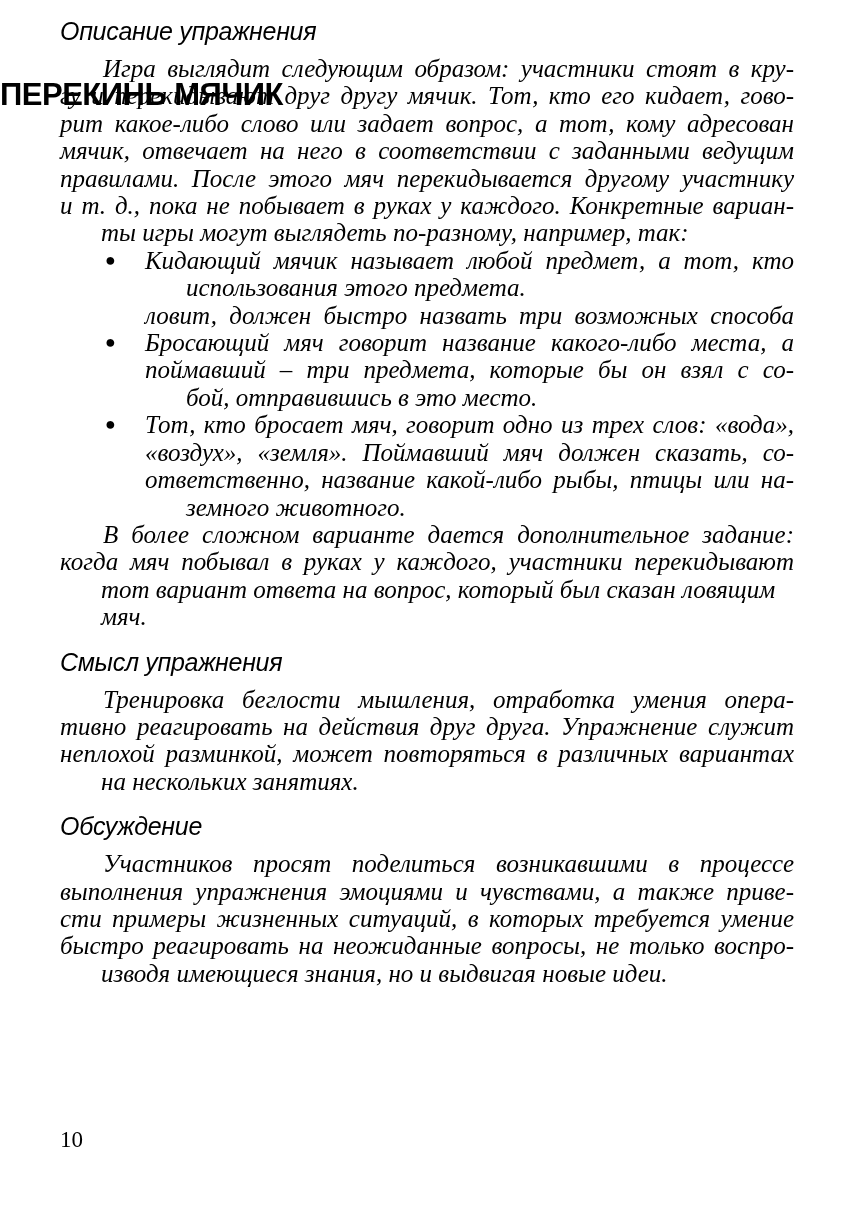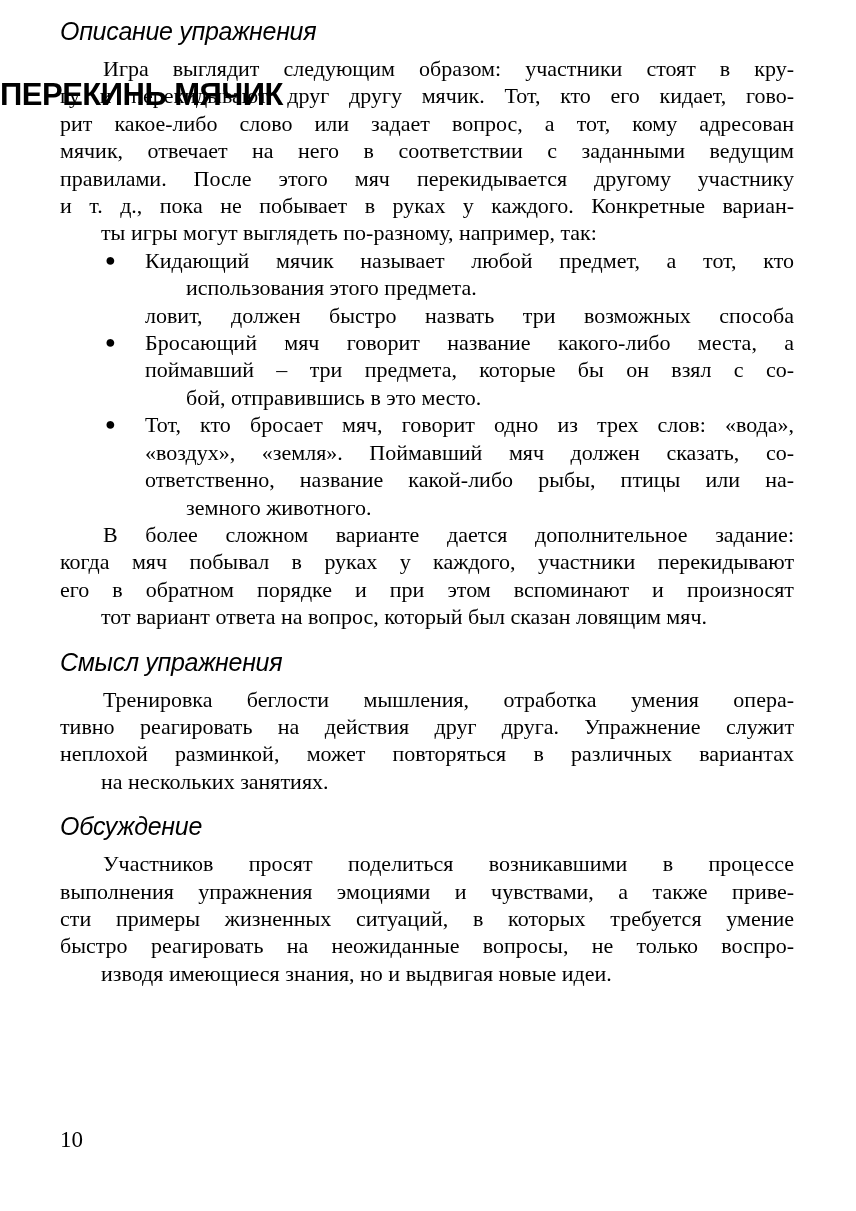--- a/index.html
+++ b/index.html
@@ -33,23 +33,24 @@
     font-family: "Liberation Sans", sans-serif;
     font-weight: 400;
     font-style: italic;
     font-size: 25px;
     line-height: 30px;
     margin-top: 16px;
     margin-bottom: 9px;
     letter-spacing: -0.3px;
   }
   .line {
-    font-size: 22px;
+    font-size: 25px;
     line-height: 27.4px;
     text-align: justify;
+    font-style: italic;
   }
   .line.jline { text-align-last: justify; }
   .line.lline { text-align: left; margin-left: 41px; }
   .line.indent { padding-left: 43px; }
   .bullet {
     display: flex;
     padding-left: 45px;
   }
   .bullet-marker {
     width: 40px;
@@ -104,21 +105,20 @@
         <div class="bullet-text">
           <div class="line jline">Тот, кто бросает мяч, говорит одно из трех слов: «вода»,</div>
           <div class="line jline">«воздух», «земля». Поймавший мяч должен сказать, со-</div>
           <div class="line jline">ответственно, название какой-либо рыбы, птицы или на-</div>
           <div class="line lline">земного животного.</div>
         </div>
       </div>
       <div class="paragraph">
         <div class="line jline indent">В более сложном варианте дается дополнительное задание:</div>
         <div class="line jline">когда мяч побывал в руках у каждого, участники перекидывают</div>
-        <div class="line jline">его в обратном порядке и при этом вспоминают и произносят</div>
         <div class="line lline">тот вариант ответа на вопрос, который был сказан ловящим мяч.</div>
       </div>
       <h2 class="section-heading">Смысл упражнения</h2>
       <div class="paragraph">
         <div class="line jline indent">Тренировка беглости мышления, отработка умения опера-</div>
         <div class="line jline">тивно реагировать на действия друг друга. Упражнение служит</div>
         <div class="line jline">неплохой разминкой, может повторяться в различных вариантах</div>
         <div class="line lline">на нескольких занятиях.</div>
       </div>
       <h2 class="section-heading">Обсуждение</h2>

